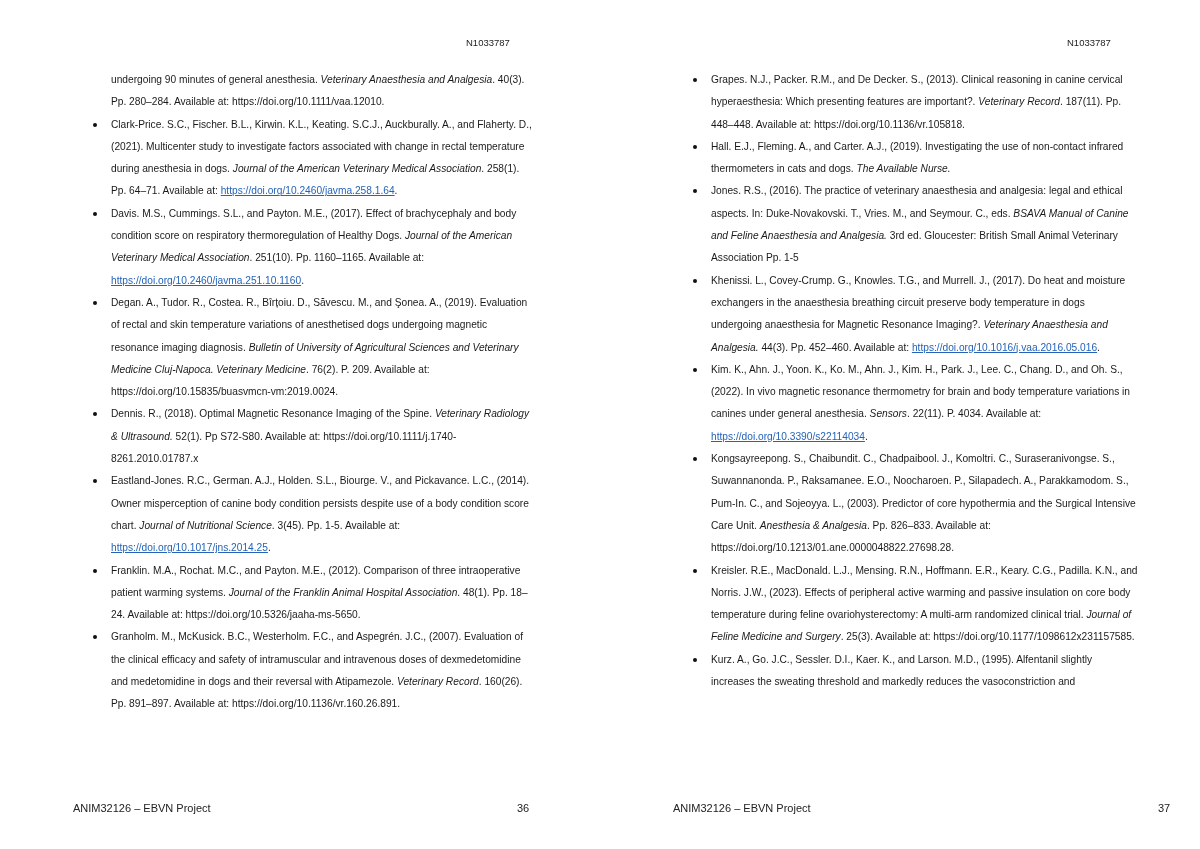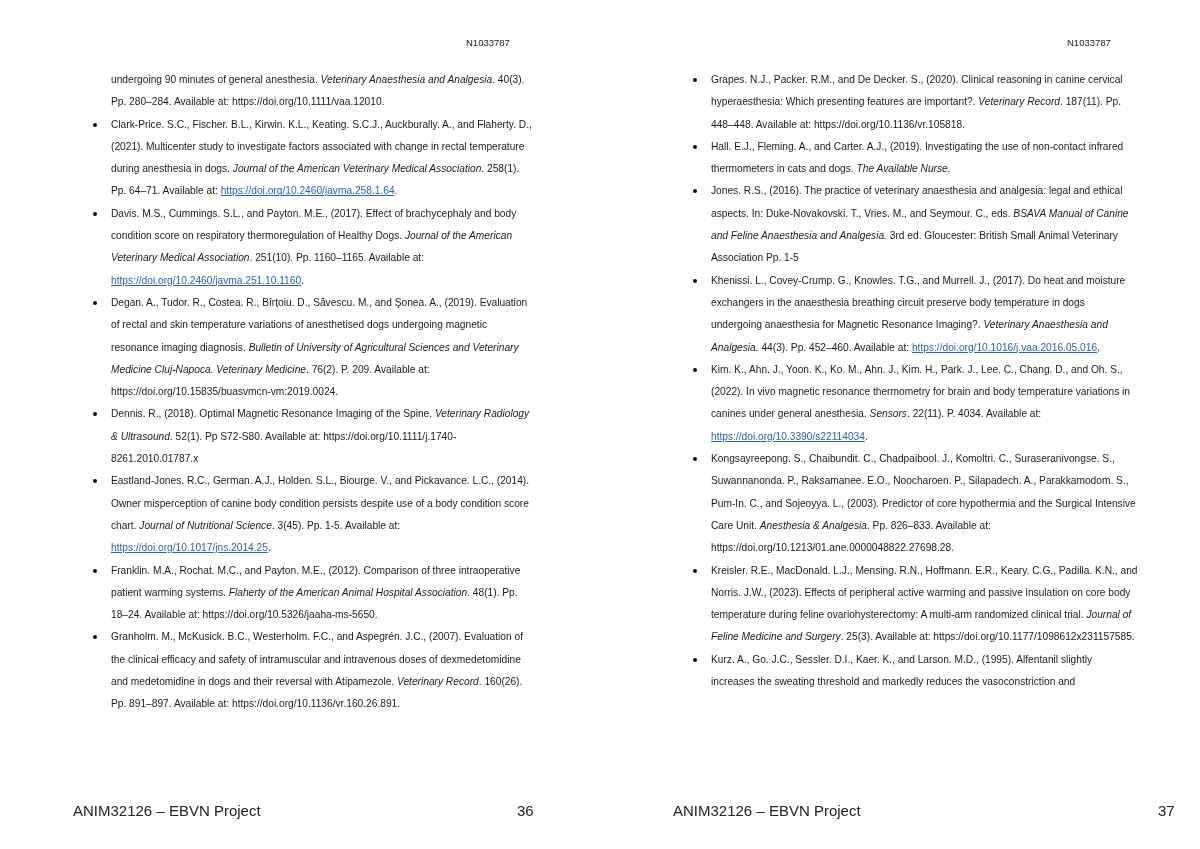--- a/index.html
+++ b/index.html
@@ -14,48 +14,48 @@
   .refs { position:absolute; top:69px; left:93px; width:440px; margin:0; padding:0; list-style:none;
           font-size:10.2px; line-height:22.3px; }
   .page.right .refs { left:93px; width:445px; }
   .ref { position:relative; padding-left:18px; margin:0; }
   .ref.cont { padding-left:18px; }
   .bullet { position:absolute; left:0; top:0; width:6px; font-size:10px; }
   .bullet::before { content:""; position:absolute; left:0; top:9px; width:4px; height:4px;
                     background:#111; border-radius:50%; }
   em { }
   a.link { color:#2463b8; text-decoration:underline; }
-  .footer { position:absolute; top:802px; font-size:15px; color:#222; }
+  .footer { position:absolute; top:802px; font-size:11px; color:#222; }
   .footer-title { left:73px; }
   .footer-num { left:517px; }
   .page.right .footer-num { left:534px;margin-left:24px; }
 </style>
 </head>
 <body>
 
 <div class="page left">
   <div class="header-id">N1033787</div>
   <ul class="refs">
       <li class="ref cont"><span>undergoing 90 minutes of general anesthesia. </span><em>Veterinary Anaesthesia and Analgesia</em><span>. 40(3). Pp. 280–284. Available at: https://doi.org/10.1111/vaa.12010.</span></li>
       <li class="ref"><span class="bullet"></span><span>Clark-Price. S.C., Fischer. B.L., Kirwin. K.L., Keating. S.C.J., Auckburally. A., and Flaherty. D., (2021). Multicenter study to investigate factors associated with change in rectal temperature during anesthesia in dogs. </span><em>Journal of the American Veterinary Medical Association</em><span>. 258(1). Pp. 64–71. Available at: </span><a class="link" style="color: rgb(36, 99, 184);">https://doi.org/10.2460/javma.258.1.64</a><span>.</span></li>
       <li class="ref"><span class="bullet"></span><span>Davis. M.S., Cummings. S.L., and Payton. M.E., (2017). Effect of brachycephaly and body condition score on respiratory thermoregulation of Healthy Dogs. </span><em>Journal of the American Veterinary Medical Association</em><span>. 251(10). Pp. 1160–1165. Available at: </span><a class="link" style="color: rgb(36, 99, 184);">https://doi.org/10.2460/javma.251.10.1160</a><span>.</span></li>
       <li class="ref"><span class="bullet"></span><span>Degan. A., Tudor. R., Costea. R., Bîrțoiu. D., Săvescu. M., and Şonea. A., (2019). Evaluation of rectal and skin temperature variations of anesthetised dogs undergoing magnetic resonance imaging diagnosis. </span><em>Bulletin of University of Agricultural Sciences and Veterinary Medicine Cluj-Napoca. Veterinary Medicine</em><span>. 76(2). P. 209. Available at: https://doi.org/10.15835/buasvmcn-vm:2019.0024.</span></li>
       <li class="ref"><span class="bullet"></span><span>Dennis. R., (2018). Optimal Magnetic Resonance Imaging of the Spine. </span><em>Veterinary Radiology &amp; Ultrasound.</em><span> 52(1). Pp S72-S80. Available at: https://doi.org/10.1111/j.1740-8261.2010.01787.x</span></li>
       <li class="ref"><span class="bullet"></span><span>Eastland-Jones. R.C., German. A.J., Holden. S.L., Biourge. V., and Pickavance. L.C., (2014). Owner misperception of canine body condition persists despite use of a body condition score chart. </span><em>Journal of Nutritional Science</em><span>. 3(45). Pp. 1-5. Available at: </span><a class="link" style="color: rgb(36, 99, 184);">https://doi.org/10.1017/jns.2014.25</a><span>.</span></li>
-      <li class="ref"><span class="bullet"></span><span>Franklin. M.A., Rochat. M.C., and Payton. M.E., (2012). Comparison of three intraoperative patient warming systems. </span><em>Flaherty of the American Animal Hospital Association</em><span>. 48(1). Pp. 18–24. Available at: https://doi.org/10.5326/jaaha-ms-5650.</span></li>
+      <li class="ref"><span class="bullet"></span><span>Franklin. M.A., Rochat. M.C., and Payton. M.E., (2012). Comparison of three intraoperative patient warming systems. </span><em>Journal of the Franklin Animal Hospital Association</em><span>. 48(1). Pp. 18–24. Available at: https://doi.org/10.5326/jaaha-ms-5650.</span></li>
       <li class="ref"><span class="bullet"></span><span>Granholm. M., McKusick. B.C., Westerholm. F.C., and Aspegrén. J.C., (2007). Evaluation of the clinical efficacy and safety of intramuscular and intravenous doses of dexmedetomidine and medetomidine in dogs and their reversal with Atipamezole. </span><em>Veterinary Record</em><span>. 160(26). Pp. 891–897. Available at: https://doi.org/10.1136/vr.160.26.891.</span></li>
     </ul>
   <div class="footer footer-title">ANIM32126 – EBVN Project</div>
   <div class="footer footer-num">36</div>
 </div>
 
 <div class="page right">
   <div class="header-id">N1033787</div>
   <ul class="refs">
-      <li class="ref"><span class="bullet"></span><span>Grapes. N.J., Packer. R.M., and De Decker. S., (2020). Clinical reasoning in canine cervical hyperaesthesia: Which presenting features are important?. </span><em>Veterinary Record</em><span>. 187(11). Pp. 448–448. Available at: https://doi.org/10.1136/vr.105818.</span></li>
+      <li class="ref"><span class="bullet"></span><span>Grapes. N.J., Packer. R.M., and De Decker. S., (2013). Clinical reasoning in canine cervical hyperaesthesia: Which presenting features are important?. </span><em>Veterinary Record</em><span>. 187(11). Pp. 448–448. Available at: https://doi.org/10.1136/vr.105818.</span></li>
       <li class="ref"><span class="bullet"></span><span>Hall. E.J., Fleming. A., and Carter. A.J., (2019). Investigating the use of non-contact infrared thermometers in cats and dogs. </span><em>The Available Nurse.</em></li>
       <li class="ref"><span class="bullet"></span><span>Jones. R.S., (2016). The practice of veterinary anaesthesia and analgesia: legal and ethical aspects. In: Duke-Novakovski. T., Vries. M., and Seymour. C., eds. </span><em>BSAVA Manual of Canine and Feline Anaesthesia and Analgesia.</em><span> 3rd ed. Gloucester: British Small Animal Veterinary Association Pp. 1-5</span></li>
       <li class="ref"><span class="bullet"></span><span>Khenissi. L., Covey-Crump. G., Knowles. T.G., and Murrell. J., (2017). Do heat and moisture exchangers in the anaesthesia breathing circuit preserve body temperature in dogs undergoing anaesthesia for Magnetic Resonance Imaging?. </span><em>Veterinary Anaesthesia and Analgesia.</em><span> 44(3). Pp. 452–460. Available at: </span><a class="link" style="color: rgb(36, 99, 184);">https://doi.org/10.1016/j.vaa.2016.05.016</a><span>.</span></li>
       <li class="ref"><span class="bullet"></span><span>Kim. K., Ahn. J., Yoon. K., Ko. M., Ahn. J., Kim. H., Park. J., Lee. C., Chang. D., and Oh. S., (2022). In vivo magnetic resonance thermometry for brain and body temperature variations in canines under general anesthesia.  </span><em>Sensors</em><span>. 22(11). P. 4034. Available at: </span><a class="link" style="color: rgb(36, 99, 184);">https://doi.org/10.3390/s22114034</a><span>.</span></li>
       <li class="ref"><span class="bullet"></span><span>Kongsayreepong. S., Chaibundit. C., Chadpaibool. J., Komoltri. C., Suraseranivongse. S., Suwannanonda. P., Raksamanee. E.O., Noocharoen. P., Silapadech. A., Parakkamodom. S., Pum-In. C., and Sojeoyya. L., (2003). Predictor of core hypothermia and the Surgical Intensive Care Unit. </span><em>Anesthesia &amp; Analgesia</em><span>. Pp. 826–833. Available at: https://doi.org/10.1213/01.ane.0000048822.27698.28.</span></li>
       <li class="ref"><span class="bullet"></span><span>Kreisler. R.E., MacDonald. L.J., Mensing. R.N., Hoffmann. E.R., Keary. C.G., Padilla. K.N., and Norris. J.W., (2023). Effects of peripheral active warming and passive insulation on core body temperature during feline ovariohysterectomy: A multi-arm randomized clinical trial. </span><em>Journal of Feline Medicine and Surgery</em><span>. 25(3). Available at: https://doi.org/10.1177/1098612x231157585.</span></li>
       <li class="ref"><span class="bullet"></span><span>Kurz. A., Go. J.C., Sessler. D.I., Kaer. K., and Larson. M.D., (1995). Alfentanil slightly increases the sweating threshold and markedly reduces the vasoconstriction and</span></li>
     </ul>
   <div class="footer footer-title">ANIM32126 – EBVN Project</div>
   <div class="footer footer-num">37</div>

